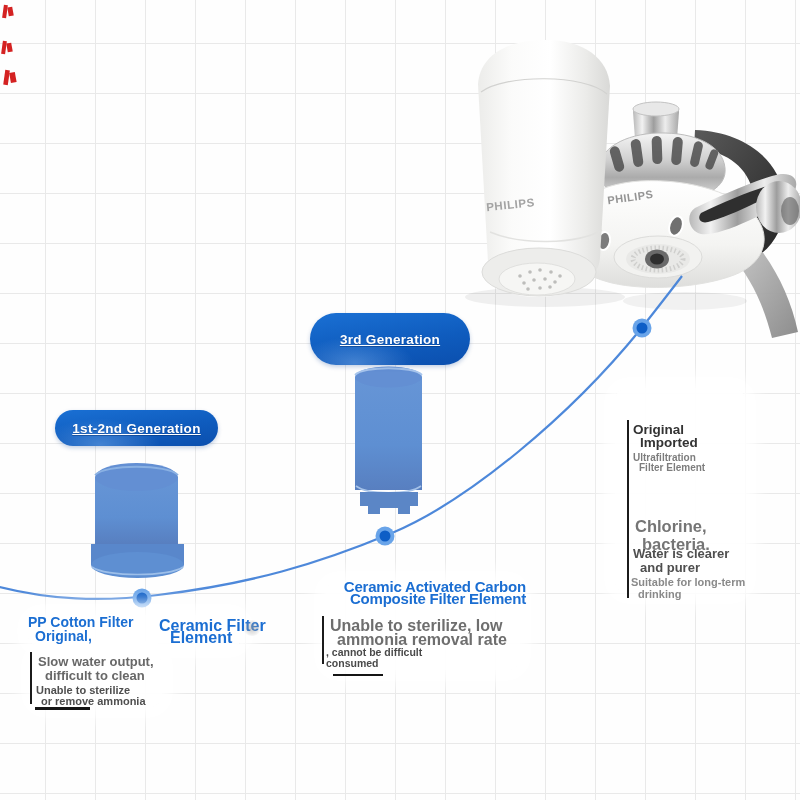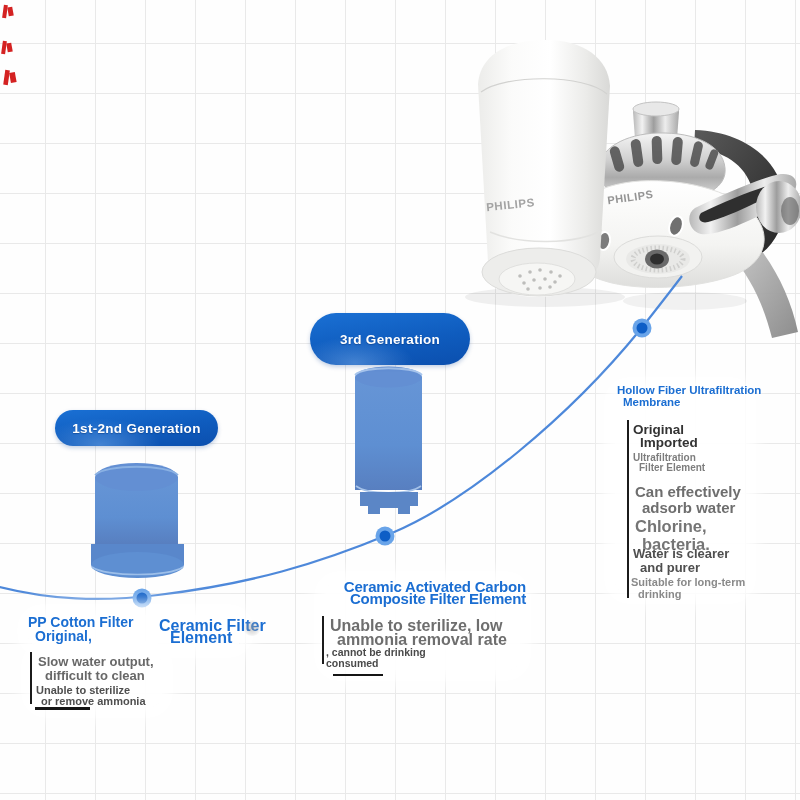--- a/index.html
+++ b/index.html
@@ -19,21 +19,21 @@
   .wash{position:absolute;background:rgba(255,255,255,.92);border-radius:12px;
         box-shadow:0 0 16px 12px rgba(255,255,255,.92);}
   
   .pill{position:absolute;display:flex;align-items:center;justify-content:center;
         color:#fff;font-weight:bold;font-size:13.5px;letter-spacing:.3px;
         border-radius:27px;
         background:
           radial-gradient(95px 42px at 28% 96%, rgba(110,165,230,.55), transparent 62%),
           linear-gradient(172deg,#1a70d4 0%,#0f5cbe 55%,#0b4fae 100%);
         box-shadow:0 2px 4px rgba(20,70,150,.25);
-        text-shadow:0 1px 1px rgba(0,40,100,.4);}
+        text-shadow:0 1px 1px rgba(0,40,100,.4);text-decoration:underline;}
   
   .btitle{position:absolute;color:#1b6ed2;font-weight:bold;
           text-shadow:0 0 2px rgba(255,255,255,.9);}
   .btitle div{white-space:nowrap;}
   
   .note{position:absolute;font-weight:bold;color:#6e6e6e;
         text-shadow:0 0 2px rgba(255,255,255,.9);}
   .note div{white-space:nowrap;}
   .vline{position:absolute;background:#1b1b1b;}
   .hbar{position:absolute;background:#151515;}
@@ -234,43 +234,35 @@
     <div>Ceramic Activated Carbon</div>
     <div>Composite Filter Element</div>
   </div>
 
   <div class="vline" style="left:322px;top:616px;width:2px;height:48px"></div>
   <div class="note" style="left:330px;top:619px;font-size:16px;line-height:14px">
     <div>Unable to sterilize, low</div>
     <div class="indent">ammonia removal rate</div>
   </div>
   <div class="note" style="left:326px;top:647px;font-size:10.5px;line-height:11px;color:#4a4a4a">
-    <div>, cannot be drinking</div>
+    <div>, cannot be difficult</div>
     <div>consumed</div>
   </div>
   <div class="hbar" style="left:333px;top:674px;width:50px;height:2px"></div>
 
-  <div class="btitle" style="left:617px;top:385px;font-size:11.5px;line-height:11.5px">
-    <div>Hollow Fiber Ultrafiltration</div>
-    <div style="padding-left:6px">Membrane</div>
-  </div>
 
   <div class="vline" style="left:627px;top:420px;width:2px;height:178px"></div>
   <div class="note" style="left:633px;top:423px;font-size:13.5px;line-height:13px;color:#333">
     <div>Original</div>
     <div class="indent">Imported</div>
   </div>
   <div class="note" style="left:633px;top:453px;font-size:10px;line-height:10px;color:#7d7d7d">
     <div>Ultrafiltration</div>
     <div style="padding-left:6px">Filter Element</div>
   </div>
-  <div class="note" style="left:635px;top:484px;font-size:15px;line-height:16px;color:#6e6e6e">
-    <div>Can effectively</div>
-    <div class="indent">adsorb water</div>
-  </div>
   <div class="note" style="left:635px;top:517px;font-size:16.5px;line-height:18px;color:#757575">
     <div>Chlorine,</div>
     <div class="indent">bacteria.</div>
   </div>
   <div class="note" style="left:633px;top:547px;font-size:13px;line-height:13.5px;color:#4f4f4f">
     <div>Water is clearer</div>
     <div class="indent">and purer</div>
   </div>
   <div class="note" style="left:631px;top:577px;font-size:11px;line-height:11.5px;color:#8a8a8a">
     <div>Suitable for long-term</div>

